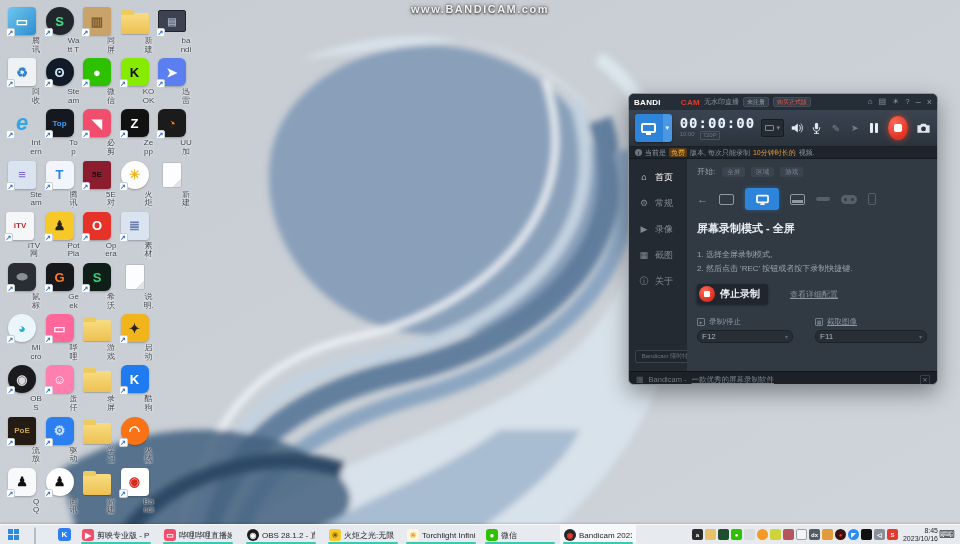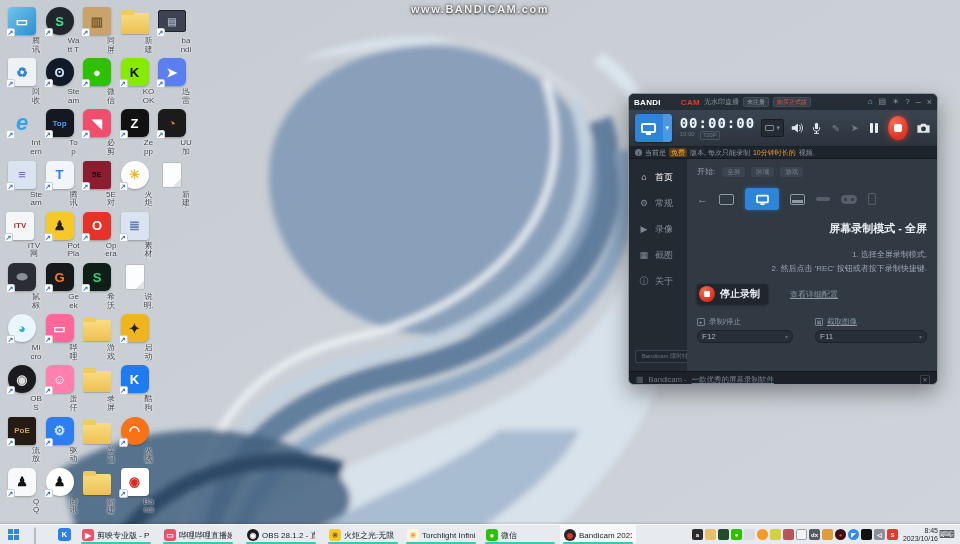--- a/index.html
+++ b/index.html
@@ -87,21 +87,21 @@
   .bbody{display:flex;height:212px;}
   .bside{width:78px;background:#232a31;padding-top:5px;position:relative;}
   .sitem{display:flex;align-items:center;gap:6px;height:26px;padding-left:10px;
     color:#7e8994;font-size:9px;}
   .sitem .ic{width:10px;text-align:center;font-size:9px;}
   .sitem.active{color:#fff;}
   .spromo{position:absolute;left:6px;bottom:8px;width:66px;height:13px;border:1px solid #3a444f;
     border-radius:2px;display:flex;align-items:center;justify-content:center;
     font-size:6px;color:#6b7682;background:#1f262d;}
 
-  .bmain{flex:1;background:#313943;padding:7px 10px 0 10px;position:relative;text-align:right;}
+  .bmain{flex:1;background:#313943;padding:7px 10px 0 10px;position:relative;}
   .startrow{display:flex;align-items:center;gap:7px;font-size:8px;color:#96a0ab;}
   .chip{background:#3a434e;border-radius:2px;font-size:6.5px;color:#78848f;
     padding:1px 5px;line-height:8px;}
   .moderow{display:flex;align-items:center;gap:11px;margin-top:10px;height:24px;}
   .mi{color:#8e99a4;display:flex;align-items:center;justify-content:center;}
   .mi .rect{width:15px;height:11px;border:1px solid #8e99a4;border-radius:2px;position:relative;}
   .mi .rect.bar:after{content:"";position:absolute;left:1px;right:1px;bottom:1px;height:3px;background:#8e99a4;}
   .mi.sel{width:34px;height:22px;background:#2e84d8;border-radius:3px;box-shadow:0 0 5px rgba(46,132,216,.5);}
   .mi.sel .mon{transform:scale(.85);}
   .mi.dim{opacity:.4;}

